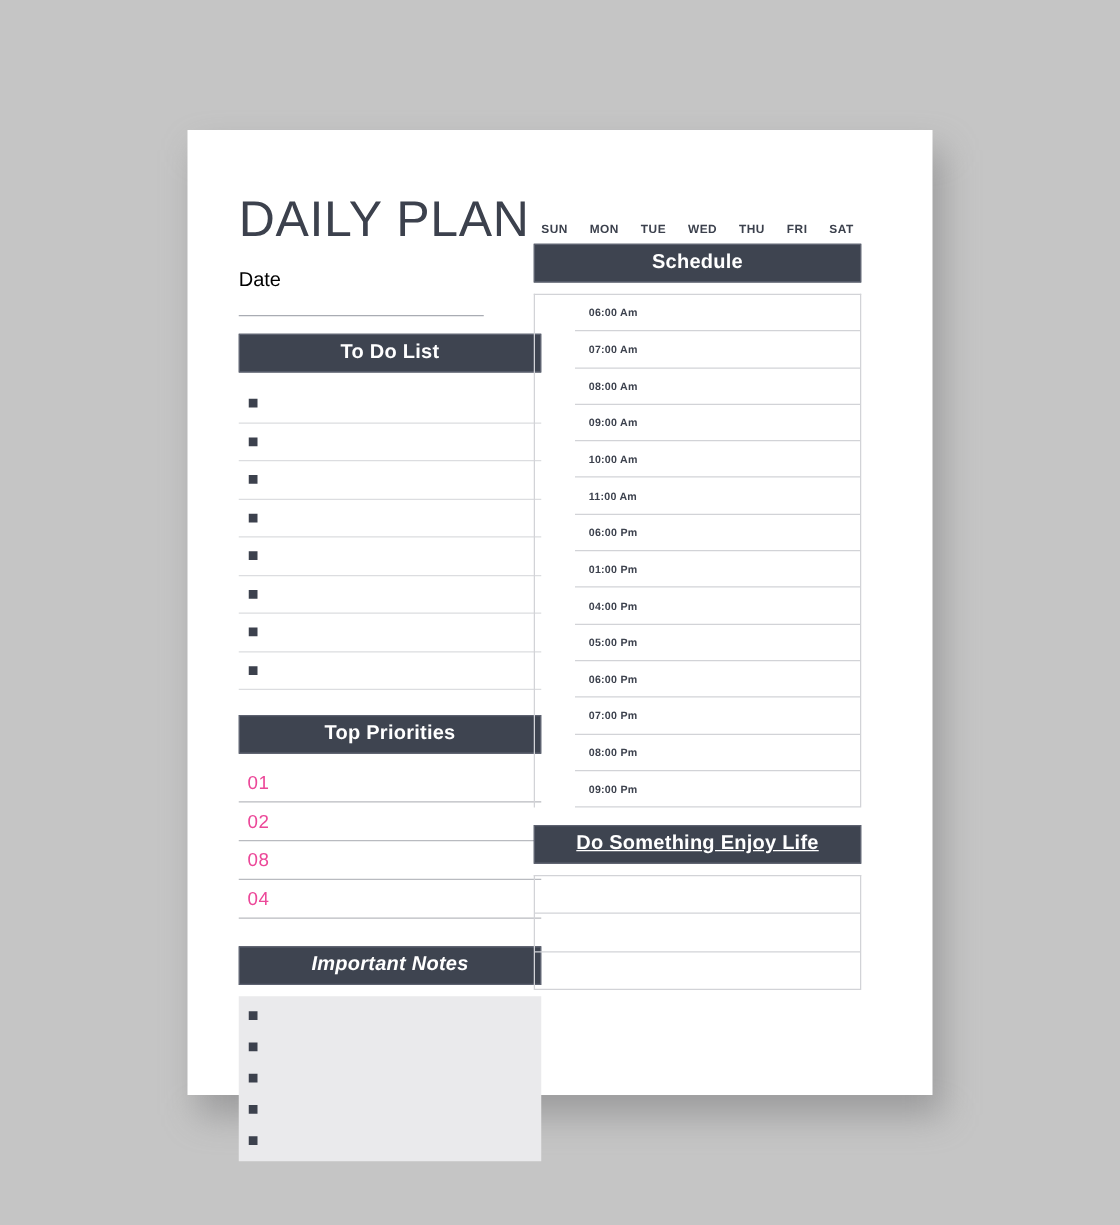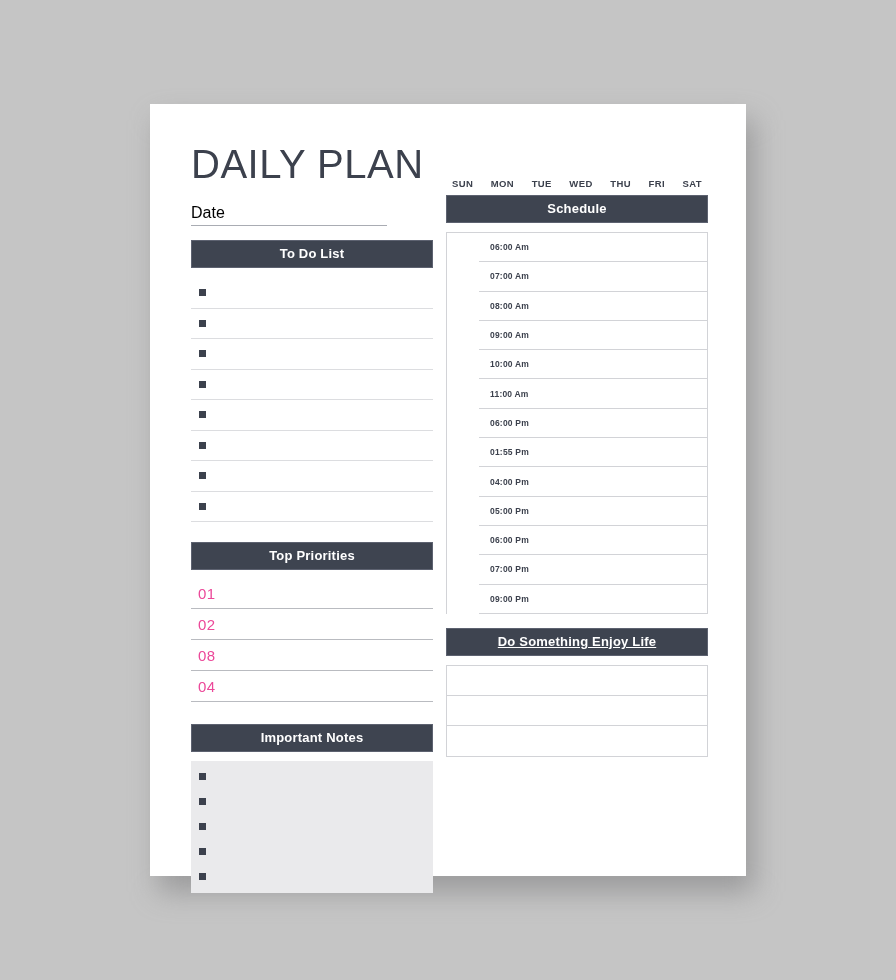--- a/index.html
+++ b/index.html
@@ -32,52 +32,52 @@
     top: 104px;
     width: 596px;
     height: 772px;
     background: #ffffff;
   }
 
   
   #left-col {
     position: absolute;
     left: 41px;
-    top: 0;
+    top: 12px;
     width: 242px;
   }
   #doc-title {
     font-size: 40px;
     letter-spacing: 0.5px;
     color: #3c414d;
     font-weight: 300;
     line-height: 1;
     margin-top: 40px;
     white-space: nowrap;
   }
   #date-row {
     margin-top: 20px;
     border-bottom: 1px solid #a9acb3;
     width: 196px;
-    padding-bottom: 3px;
+    padding-bottom: 18px;
   }
 
   .band {
     background: #3e4450;
     color: #ffffff;
     text-align: center;
-    font-size: 13px;
+    font-size: 16px;
     font-weight: 600;
     letter-spacing: 0.2px;
     padding: 5px 0 6px 0;
     border: 1px solid #5d6270;
   }
   #todo-band { margin-top: 14px; }
   #prio-band { margin-top: 20px; }
-  #notes-band { margin-top: 22px; }
+  #notes-band { margin-top: 22px; font-style: italic; }
 
   
   .todo-row {
     height: 30.5px;
     border-bottom: 1px solid #dcdde0;
     display: flex;
     align-items: center;
     padding-left: 8px;
     box-sizing: border-box;
   }
@@ -116,21 +116,21 @@
   }
   .note-row {
     height: 25px;
     display: flex;
     align-items: flex-start;
   }
 
   
   #right-col {
     position: absolute;
-    left: 296px;
+    left: 277px;
     top: 0;
     width: 262px;
   }
   #days-row {
     display: flex;
     justify-content: space-between;
     margin-top: 74px;
     padding: 0 6px;
     box-sizing: border-box;
   }
@@ -307,37 +307,41 @@
         </div>
         <div class="sched-row">
           <span class="sched-time">11:00 Am</span>
           <span class="sched-val"></span>
         </div>
         <div class="sched-row">
           <span class="sched-time">06:00 Pm</span>
           <span class="sched-val"></span>
         </div>
         <div class="sched-row">
-          <span class="sched-time">01:55 Pm</span>
+          <span class="sched-time">01:00 Pm</span>
           <span class="sched-val"></span>
         </div>
         <div class="sched-row">
           <span class="sched-time">04:00 Pm</span>
           <span class="sched-val"></span>
         </div>
         <div class="sched-row">
           <span class="sched-time">05:00 Pm</span>
           <span class="sched-val"></span>
         </div>
         <div class="sched-row">
           <span class="sched-time">06:00 Pm</span>
           <span class="sched-val"></span>
         </div>
         <div class="sched-row">
           <span class="sched-time">07:00 Pm</span>
+          <span class="sched-val"></span>
+        </div>
+        <div class="sched-row">
+          <span class="sched-time">08:00 Pm</span>
           <span class="sched-val"></span>
         </div>
         <div class="sched-row">
           <span class="sched-time">09:00 Pm</span>
           <span class="sched-val"></span>
         </div>
       </div>
 
     <div class="band" id="enjoy-band">Do Something Enjoy Life</div>
     <div id="enjoy-box">

